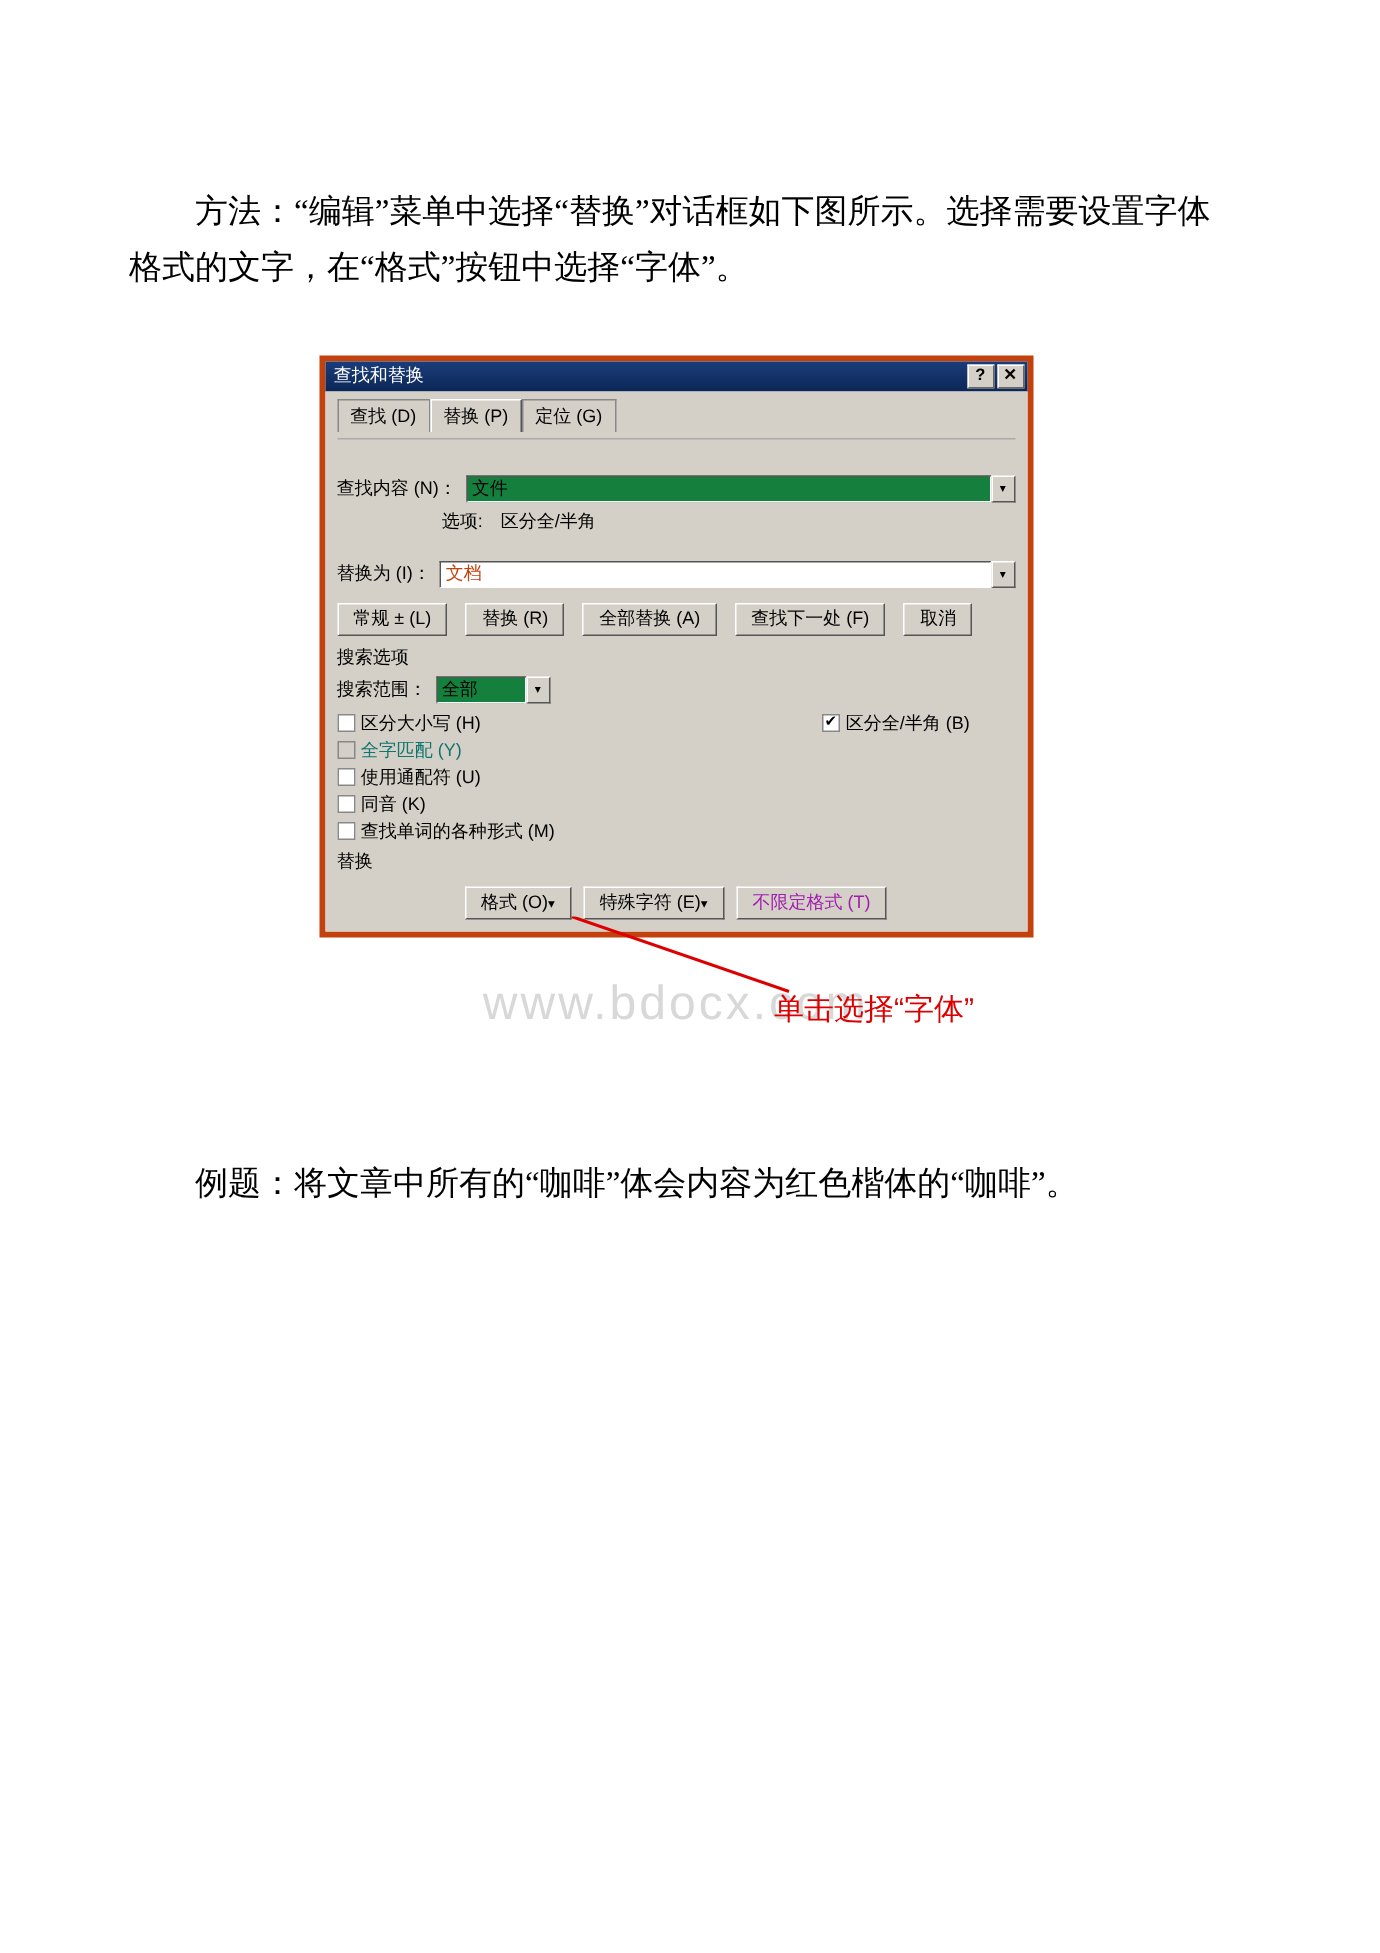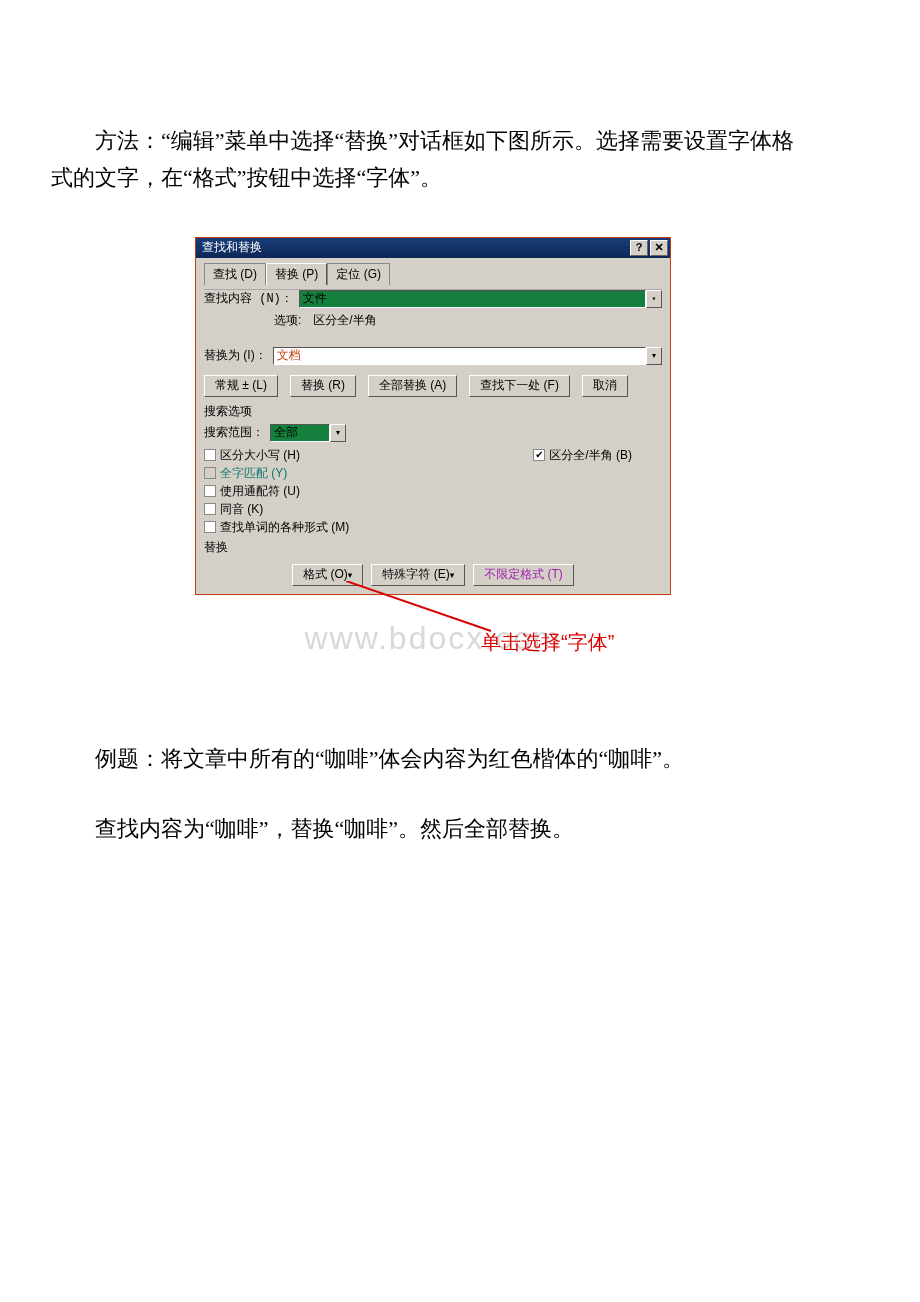--- a/index.html
+++ b/index.html
@@ -4,40 +4,40 @@
 <style>
   * { box-sizing: border-box; }
   body {
     margin: 0;
     padding: 0;
     background: #fff;
     font-family: "SimSun", "Songti SC", serif;
     width: 920px;
   }
   .page {
-    padding: 100px 105px 40px 51px;
+    padding: 100px 105px 40px 86px;
   }
   .para {
     font-size: 22px;
     line-height: 1.7;
     color: #000;
     margin-bottom: 40px;
   }
   .indent { text-indent: 2em; }
   .dialog-wrap {
     display: flex;
     justify-content: center;
     margin-bottom: 10px;
   }
   .dialog {
     width: 476px;
     font-family: "SimSun", Arial, sans-serif;
     font-size: 12px;
     color: #000;
-    border: 1px solid #c2410c;
+    border: 4px solid #c2410c;
   }
   .titlebar {
     background: linear-gradient(#1a3d7a, #0c2756);
     color: #fff;
     display: flex;
     align-items: center;
     height: 20px;
     padding: 0 2px 0 6px;
   }
   .titlebar .title-text { flex: 1; font-size: 12px; }
@@ -200,21 +200,21 @@
         <span class="tbtn">✕</span>
       </div>
       <div class="body">
         <div class="tabs">
           <div class="tab inactive">查找 (D)</div>
           <div class="tab active">替换 (P)</div>
           <div class="tab inactive">定位 (G)</div>
         </div>
         <div class="tab-sep-line"></div>
 
-        <div class="row" style="margin-top:0;font-family:Liberation Mono, monospace;">
+        <div class="row" style="margin-top:24px;">
           <span class="label">查找内容 (N)：</span>
           <div class="input-wrap">
             <input class="text-input" value="文件" style="">
             <div class="dd-btn">▾</div>
           </div>
         </div>
         <div class="sub-opt">选项:　区分全/半角</div>
 
         <div class="row" style="margin-top:18px;">
           <span class="label">替换为 (I)：</span>
@@ -286,15 +286,14 @@
   <div class="annotation-wrap">
     <div class="watermark">www.bdocx.com</div>
     <svg class="red-line" viewBox="0 0 170 55">
       <line x1="0" y1="0" x2="145" y2="50" stroke="#d00" stroke-width="2"></line>
     </svg>
     <div class="red-text">单击选择“字体”</div>
   </div>
 
   <div class="followups">
     <p class="indent">例题：将文章中所有的“咖啡”体会内容为红色楷体的“咖啡”。</p>
-    <p class="indent">查找内容为“咖啡”，替换“咖啡”。然后全部替换。</p>
   </div>
 </div>
 
 </body></html>

